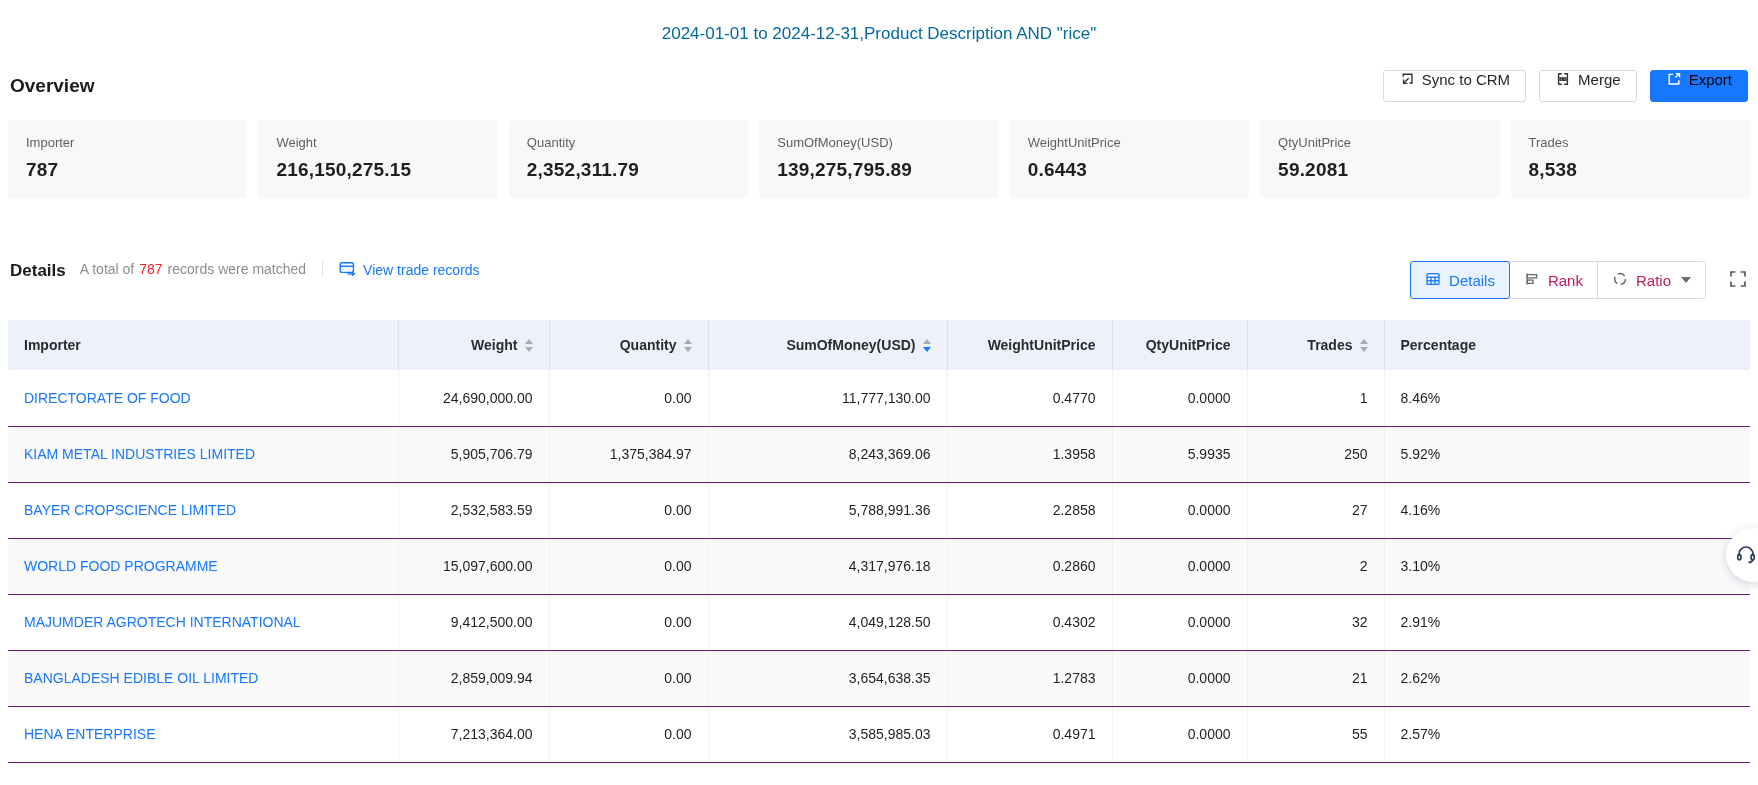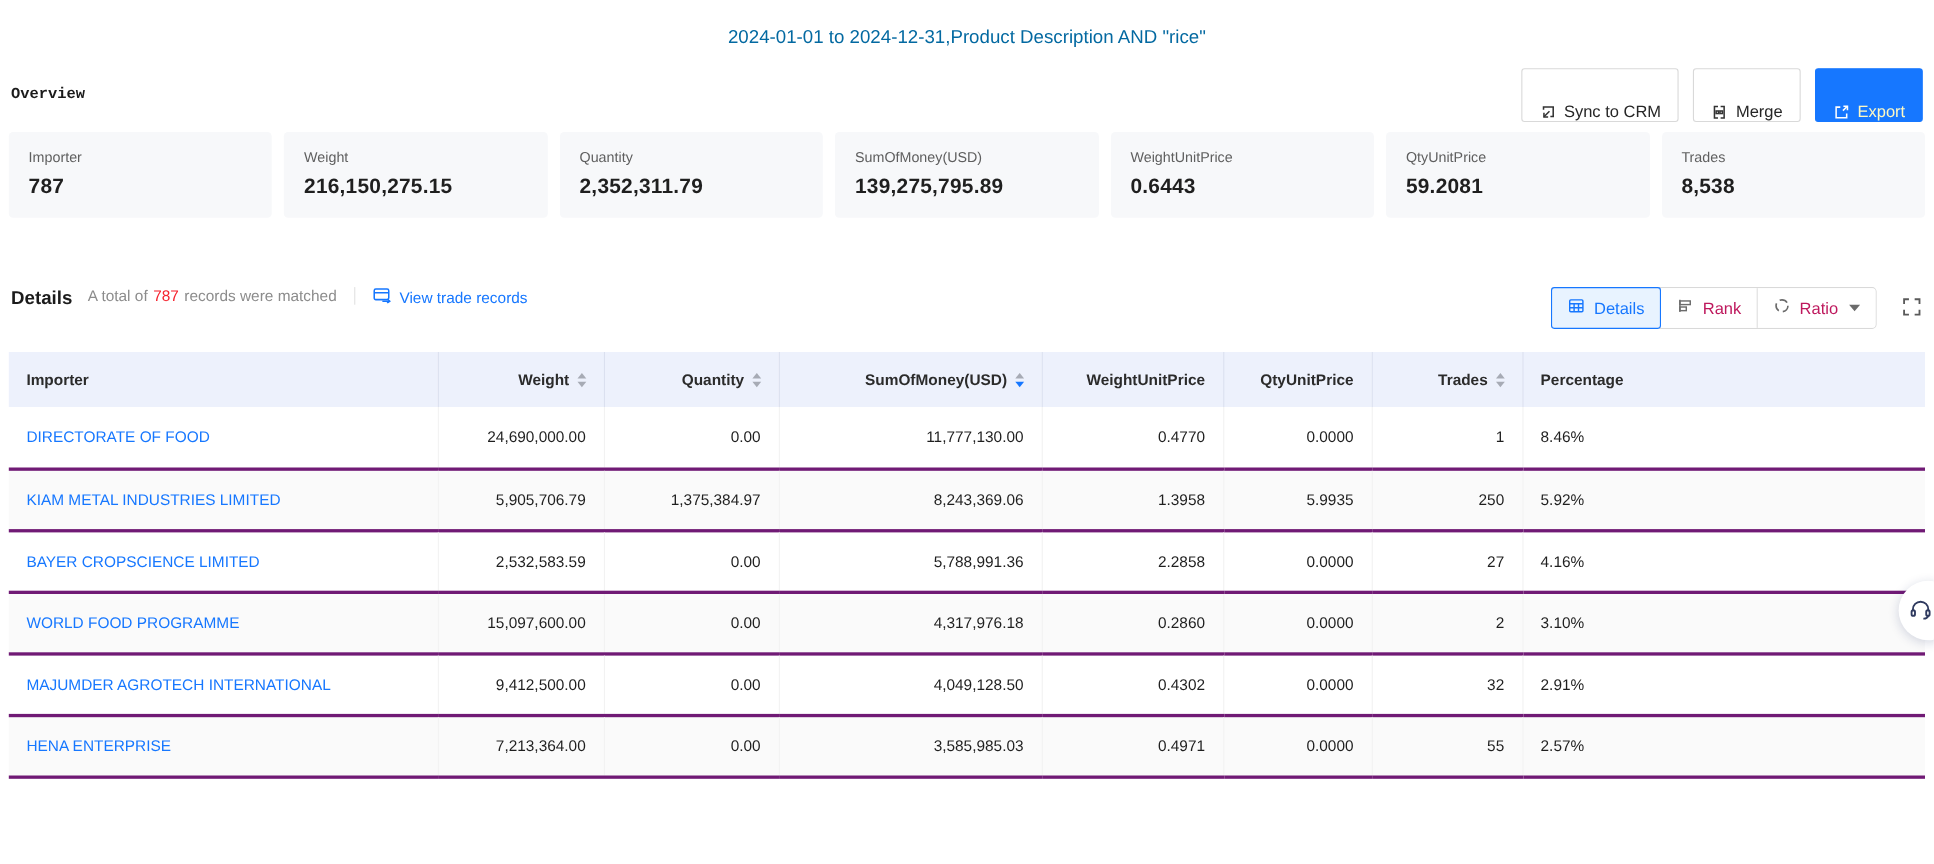--- a/index.html
+++ b/index.html
@@ -6,25 +6,25 @@
     font-family:"Liberation Sans","DejaVu Sans",sans-serif;color:#262626;position:relative;}
   *{box-sizing:border-box;}
 
   
   .report-head{padding-top:10px;text-align:center;}
   .report-title{font-size:20px;font-weight:700;color:#222;line-height:26px;}
   .report-subtitle{margin-top:12px;font-size:17px;color:#0369a1;line-height:24px;}
 
   
   .overview-bar{margin-top:21px;padding:0 10px;display:flex;align-items:center;height:38px;}
-  .section-label{font-size:14px;font-weight:700;color:#1b1b1b;font-family:Liberation Mono, monospace;}
+  .section-label{font-size:19px;font-weight:700;color:#1b1b1b;}
   .overview-actions{margin-left:auto;display:flex;gap:13px;}
-  .btn{display:inline-flex;align-items:flex-end;gap:7px;height:49px;padding:0 15px;border:1px solid #d9d9d9;
+  .btn{display:inline-flex;align-items:flex-start;gap:7px;height:32px;padding:0 15px;border:1px solid #d9d9d9;
     border-radius:3px;background:#fff;font-size:15px;color:#262626;cursor:pointer;white-space:nowrap;}
-  .btn.primary{background:#1677ff;border-color:#1677ff;color:#fef9c3;}
+  .btn.primary{background:#1677ff;border-color:#1677ff;color:#000000;}
   .btn svg{display:block;}
 
   
   .stats-row{margin-top:15px;padding:0 8px;display:flex;gap:11px;}
   .stat-card{flex:1;background:#f7f8fa;border-radius:4px;padding:15px 18px;height:78px;}
   .stat-label{font-size:13px;color:#5f5f5f;}
   .stat-value{margin-top:9px;font-size:19px;font-weight:700;color:#1f1f1f;letter-spacing:.2px;}
 
   
   .details-bar{margin-top:63px;padding:0 10px;display:flex;align-items:flex-start;height:40px;}
@@ -51,21 +51,21 @@
   thead th:last-child{border-right:none;}
   .th-inner{display:flex;align-items:center;}
   .th-inner.right{justify-content:flex-end;}
   .th-inner.left{justify-content:flex-start;}
   .carets{display:inline-flex;flex-direction:column;gap:3px;margin-left:7px;}
   .cu{width:0;height:0;border-left:4.5px solid transparent;border-right:4.5px solid transparent;
     border-bottom:5.5px solid #a7abb5;}
   .cd{width:0;height:0;border-left:4.5px solid transparent;border-right:4.5px solid transparent;
     border-top:5.5px solid #a7abb5;}
   .cd.act{border-top-color:#1677ff;}
-  tbody td{height:56px;font-size:14px;color:#1f1f1f;border-bottom:3px solid #701a75;
+  tbody td{height:56px;font-size:14px;color:#1f1f1f;border-bottom:1px solid #701a75;
     border-right:1px solid #f2f2f2;padding:4px 16px;background:#fff;}
   tbody td:last-child{border-right:none;}
   tbody tr:nth-child(even) td{background:#fafafa;}
   td.num{text-align:right;font-variant-numeric:tabular-nums;}
   td.c-imp a{color:#1677ff;text-decoration:none;cursor:pointer;}
   td.c-pct{text-align:left;}
 
   
   .support-fab{position:absolute;top:528px;right:-22px;width:54px;height:54px;border-radius:50%;
     background:#fff;box-shadow:0 2px 10px rgba(15,35,95,.18);display:flex;align-items:center;
@@ -329,20 +329,30 @@
         <td class="c-imp"><a>MAJUMDER AGROTECH INTERNATIONAL</a></td>
         <td class="num">9,412,500.00</td>
         <td class="num">0.00</td>
         <td class="num">4,049,128.50</td>
         <td class="num">0.4302</td>
         <td class="num">0.0000</td>
         <td class="num">32</td>
         <td class="c-pct">2.91%</td>
       </tr>
       <tr>
+        <td class="c-imp"><a>BANGLADESH EDIBLE OIL LIMITED</a></td>
+        <td class="num">2,859,009.94</td>
+        <td class="num">0.00</td>
+        <td class="num">3,654,638.35</td>
+        <td class="num">1.2783</td>
+        <td class="num">0.0000</td>
+        <td class="num">21</td>
+        <td class="c-pct">2.62%</td>
+      </tr>
+      <tr>
         <td class="c-imp"><a>HENA ENTERPRISE</a></td>
         <td class="num">7,213,364.00</td>
         <td class="num">0.00</td>
         <td class="num">3,585,985.03</td>
         <td class="num">0.4971</td>
         <td class="num">0.0000</td>
         <td class="num">55</td>
         <td class="c-pct">2.57%</td>
       </tr>
     </tbody>

